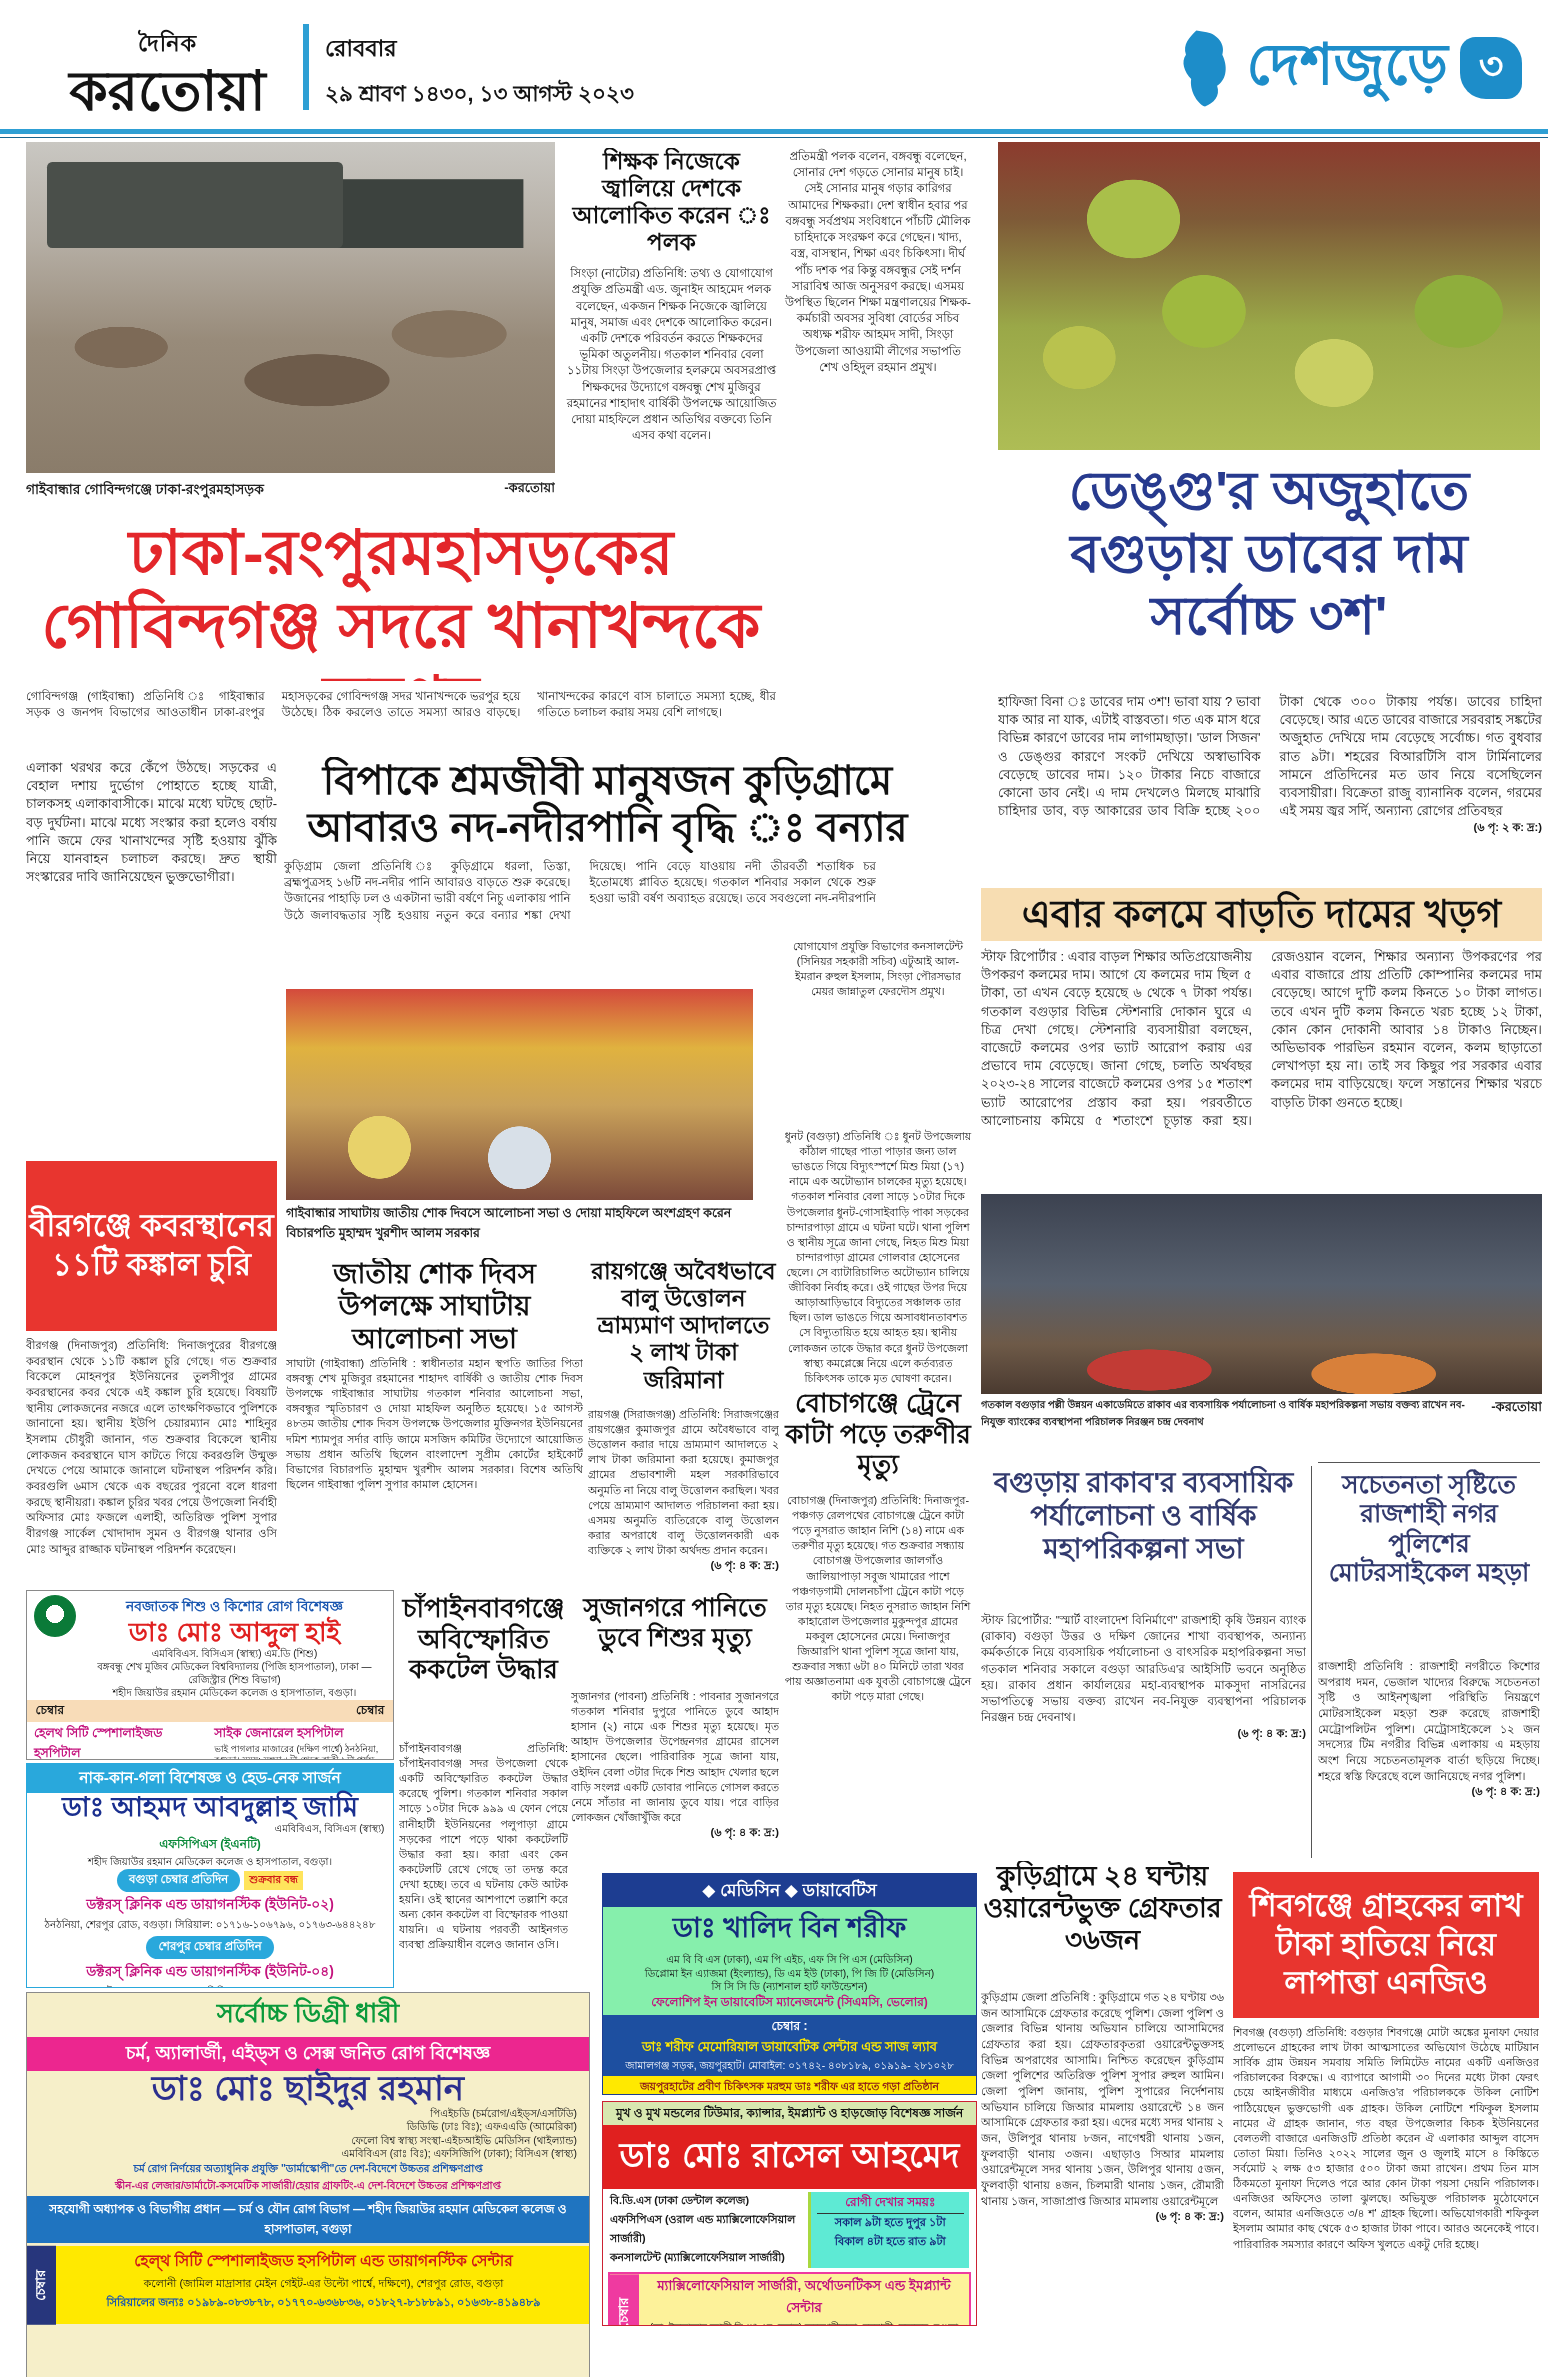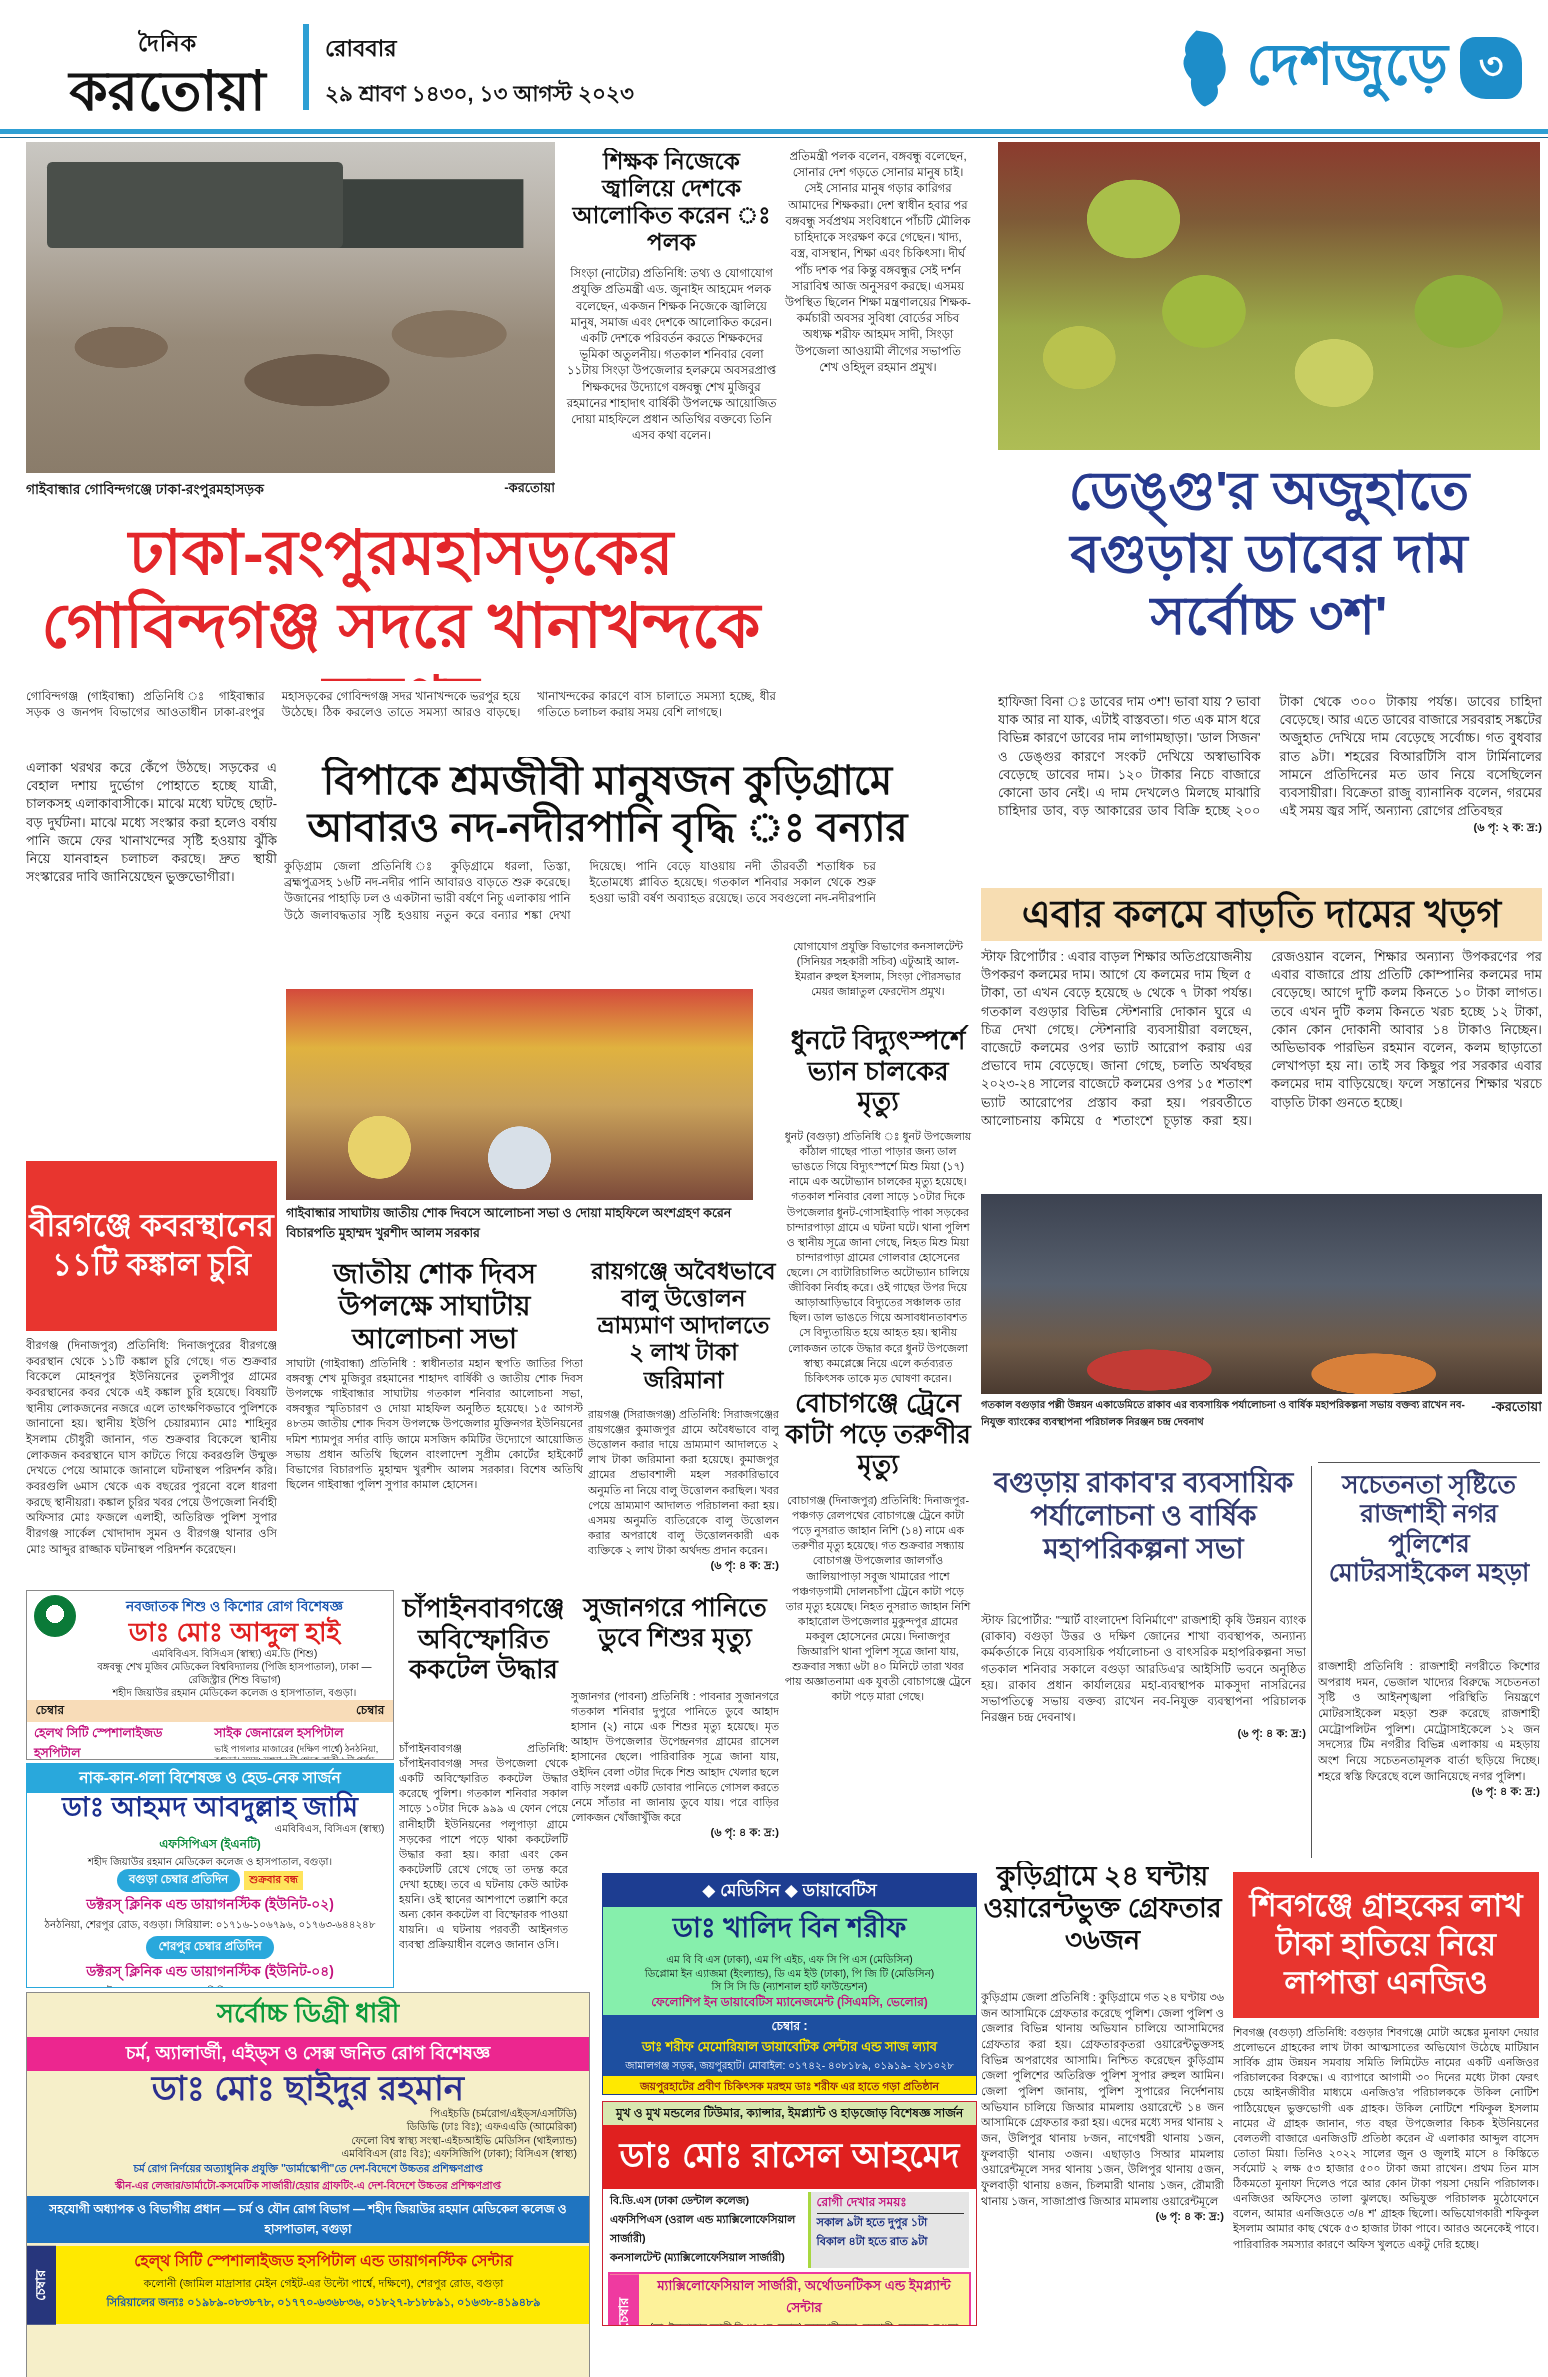--- a/index.html
+++ b/index.html
@@ -157,21 +157,20 @@
 
   <div class="abs hl hl-black" style="left:399px;top:1593px;width:169px;height:143px;font-size:26px;">চাঁপাইনবাবগঞ্জে অবিস্ফোরিত ককটেল উদ্ধার</div>
   <div class="abs b" style="left:399px;top:1741px;width:169px;height:243px;font-size:10.8px;">চাঁপাইনবাবগঞ্জ প্রতিনিধি: চাঁপাইনবাবগঞ্জ সদর উপজেলা থেকে একটি অবিস্ফোরিত ককটেল উদ্ধার করেছে পুলিশ। গতকাল শনিবার সকাল সাড়ে ১০টার দিকে ৯৯৯ এ ফোন পেয়ে রানীহাটী ইউনিয়নের পলুপাড়া গ্রামে সড়কের পাশে পড়ে থাকা ককটেলটি উদ্ধার করা হয়। কারা এবং কেন ককটেলটি রেখে গেছে তা তদন্ত করে দেখা হচ্ছে। তবে এ ঘটনায় কেউ আটক হয়নি। ওই স্থানের আশপাশে তল্লাশি করে অন্য কোন ককটেল বা বিস্ফোরক পাওয়া যায়নি। এ ঘটনায় পরবর্তী আইনগত ব্যবস্থা প্রক্রিয়াধীন বলেও জানান ওসি।</div>
   <div class="abs hl hl-black" style="left:571px;top:1593px;width:208px;height:91px;font-size:25px;">সুজানগরে পানিতে ডুবে শিশুর মৃত্যু</div>
   <div class="abs b" style="left:571px;top:1689px;width:208px;height:177px;font-size:10.8px;">
     <span>সুজানগর (পাবনা) প্রতিনিধি : পাবনার সুজানগরে গতকাল শনিবার দুপুরে পানিতে ডুবে আহাদ হাসান (২) নামে এক শিশুর মৃত্যু হয়েছে। মৃত আহাদ উপজেলার উপেন্দ্রনগর গ্রামের রাসেল হাসানের ছেলে। পারিবারিক সূত্রে জানা যায়, ওইদিন বেলা ৩টার দিকে শিশু আহাদ খেলার ছলে বাড়ি সংলগ্ন একটি ডোবার পানিতে গোসল করতে নেমে সাঁতার না জানায় ডুবে যায়। পরে বাড়ির লোকজন খোঁজাখুঁজি করে</span>
     <span class="jump">(৬ পৃ: ৪ ক: দ্র:)</span>
   </div>
 
   <div class="abs b" style="left:784px;top:939px;width:188px;height:81px;font-size:10.8px;text-align:center;">যোগাযোগ প্রযুক্তি বিভাগের কনসালটেন্ট (সিনিয়র সহকারী সচিব) এটুআই আল-ইমরান রুহুল ইসলাম, সিংড়া পৌরসভার মেয়র জান্নাতুল ফেরদৌস প্রমুখ।</div>
-  <div class="abs hl hl-black" style="left:784px;top:1025px;width:188px;height:98px;font-size:26px;">ধুনটে বিদ্যুৎস্পর্শে ভ্যান চালকের মৃত্যু</div>
   <div class="abs b" style="left:784px;top:1129px;width:188px;height:255px;font-size:10.8px;text-align:center;">ধুনট (বগুড়া) প্রতিনিধি ঃ ধুনট উপজেলায় কাঁঠাল গাছের পাতা পাড়ার জন্য ডাল ভাঙতে গিয়ে বিদ্যুৎস্পর্শে মিশু মিয়া (১৭) নামে এক অটোভ্যান চালকের মৃত্যু হয়েছে। গতকাল শনিবার বেলা সাড়ে ১০টার দিকে উপজেলার ধুনট-গোসাইবাড়ি পাকা সড়কের চান্দারপাড়া গ্রামে এ ঘটনা ঘটে। থানা পুলিশ ও স্থানীয় সূত্রে জানা গেছে, নিহত মিশু মিয়া চান্দারপাড়া গ্রামের গোলবার হোসেনের ছেলে। সে ব্যাটারিচালিত অটোভ্যান চালিয়ে জীবিকা নির্বাহ করে। ওই গাছের উপর দিয়ে আড়াআড়িভাবে বিদ্যুতের সঞ্চালক তার ছিল। ডাল ভাঙতে গিয়ে অসাবধানতাবশত সে বিদ্যুতায়িত হয়ে আহত হয়। স্থানীয় লোকজন তাকে উদ্ধার করে ধুনট উপজেলা স্বাস্থ্য কমপ্লেক্সে নিয়ে এলে কর্তব্যরত চিকিৎসক তাকে মৃত ঘোষণা করেন।</div>
   <div class="abs hl hl-black" style="left:784px;top:1388px;width:188px;height:98px;font-size:26px;">বোচাগঞ্জে ট্রেনে কাটা পড়ে তরুণীর মৃত্যু</div>
   <div class="abs b" style="left:784px;top:1493px;width:188px;height:373px;font-size:10.8px;text-align:center;">বোচাগঞ্জ (দিনাজপুর) প্রতিনিধি: দিনাজপুর-পঞ্চগড় রেলপথের বোচাগঞ্জে ট্রেনে কাটা পড়ে নুসরাত জাহান নিশি (১৪) নামে এক তরুণীর মৃত্যু হয়েছে। গত শুক্রবার সন্ধ্যায় বোচাগঞ্জ উপজেলার জালগাঁও জালিয়াপাড়া সবুজ খামারের পাশে পঞ্চগড়গামী দোলনচাঁপা ট্রেনে কাটা পড়ে তার মৃত্যু হয়েছে। নিহত নুসরাত জাহান নিশি কাহারোল উপজেলার মুকুন্দপুর গ্রামের মকবুল হোসেনের মেয়ে। দিনাজপুর জিআরপি থানা পুলিশ সূত্রে জানা যায়, শুক্রবার সন্ধ্যা ৬টা ৪০ মিনিটে তারা খবর পায় অজ্ঞাতনামা এক যুবতী বোচাগঞ্জে ট্রেনে কাটা পড়ে মারা গেছে।</div>
 
   <div class="abs ph ph-conf" style="left:981px;top:1194px;width:561px;height:200px;"></div>
   <div class="abs" style="left:981px;top:1397px;width:561px;height:62px;display:flex;justify-content:space-between;gap:10.3px;">
     <span class="caption" style="font-size:10px;font-weight:bold;">গতকাল বগুড়ার পল্লী উন্নয়ন একাডেমিতে রাকাব এর ব্যবসায়িক পর্যালোচনা ও বার্ষিক মহাপরিকল্পনা সভায় বক্তব্য রাখেন নব-নিযুক্ত ব্যাংকের ব্যবস্থাপনা পরিচালক নিরঞ্জন চন্দ্র দেবনাথ</span>
     <span class="credit">-করতোয়া</span>
   </div>
   <div class="abs hl hl-navy" style="left:981px;top:1466px;width:325px;height:141px;font-size:28px;">বগুড়ায় রাকাব'র ব্যবসায়িক পর্যালোচনা ও বার্ষিক মহাপরিকল্পনা সভা</div>
@@ -279,21 +278,21 @@
 
   <div class="abs ad" style="left:602px;top:2101px;width:375px;height:225px;border:1.7px solid #cc2233;">
     <div style="background:#d8e8b0;color:#111;font-weight:bold;font-size:12px;text-align:center;padding:1.7px 1.7px;">মুখ ও মুখ মন্ডলের টিউমার, ক্যান্সার, ইমপ্ল্যান্ট ও হাড়জোড় বিশেষজ্ঞ সার্জন</div>
     <div style="background:#e0201f;color:#fff;font-weight:bold;font-size:34px;text-align:center;padding:3.4px 0;">ডাঃ মোঃ রাসেল আহমেদ</div>
     <div style="display:flex;gap:6.9px;padding:2.6px 6.9px;">
       <div style="flex:1.3;">
         <div style="font-size:10.8px;font-weight:bold;">বি.ডি.এস (ঢাকা ডেন্টাল কলেজ)</div>
         <div style="font-size:10.8px;font-weight:bold;">এফসিপিএস (ওরাল এন্ড ম্যাক্সিলোফেসিয়াল সার্জারী)</div>
         <div style="font-size:10.8px;font-weight:bold;">কনসালটেন্ট (ম্যাক্সিলোফেসিয়াল সার্জারী)</div>
       </div>
-      <div style="flex:1;background:#e5e5e5;border-left:3.4px solid #a8d840;padding:1.7px 5.2px;">
+      <div style="flex:1;background:#5eead4;border-left:3.4px solid #a8d840;padding:1.7px 5.2px;text-align:center;">
         <div style="color:#c4127d;font-weight:bold;font-size:12px;border-bottom:1.7px solid #333;">রোগী দেখার সময়ঃ</div>
         <div style="color:#14297c;font-weight:bold;font-size:11.2px;">সকাল ৯টা হতে দুপুর ১টা</div>
         <div style="color:#14297c;font-weight:bold;font-size:11.2px;">বিকাল ৪টা হতে রাত ৯টা</div>
       </div>
     </div>
     <div style="position:relative;margin:1.7px 5.2px;border:2.6px solid #ef3aa0;background:#fdf29a;padding:1.7px 5.2px 1.7px 34px;height:74px;">
       <div class="v-label" style="background:#ef3aa0;">চেম্বার</div>
       <div style="color:#c4127d;font-weight:bold;font-size:13.3px;text-align:center;">ম্যাক্সিলোফেসিয়াল সার্জারী, অর্থোডনটিকস এন্ড ইমপ্ল্যান্ট সেন্টার</div>
       <div style="font-size:10px;text-align:center;">(ডা: ইসকান্দার আলী মিঞা এর চেম্বার) জলেশ্বরীতলা, বনমালী দেবলেন, বগুড়া (মফিজ পাগলার মোড় থেকে পূর্ব দিকে)</div>
 

